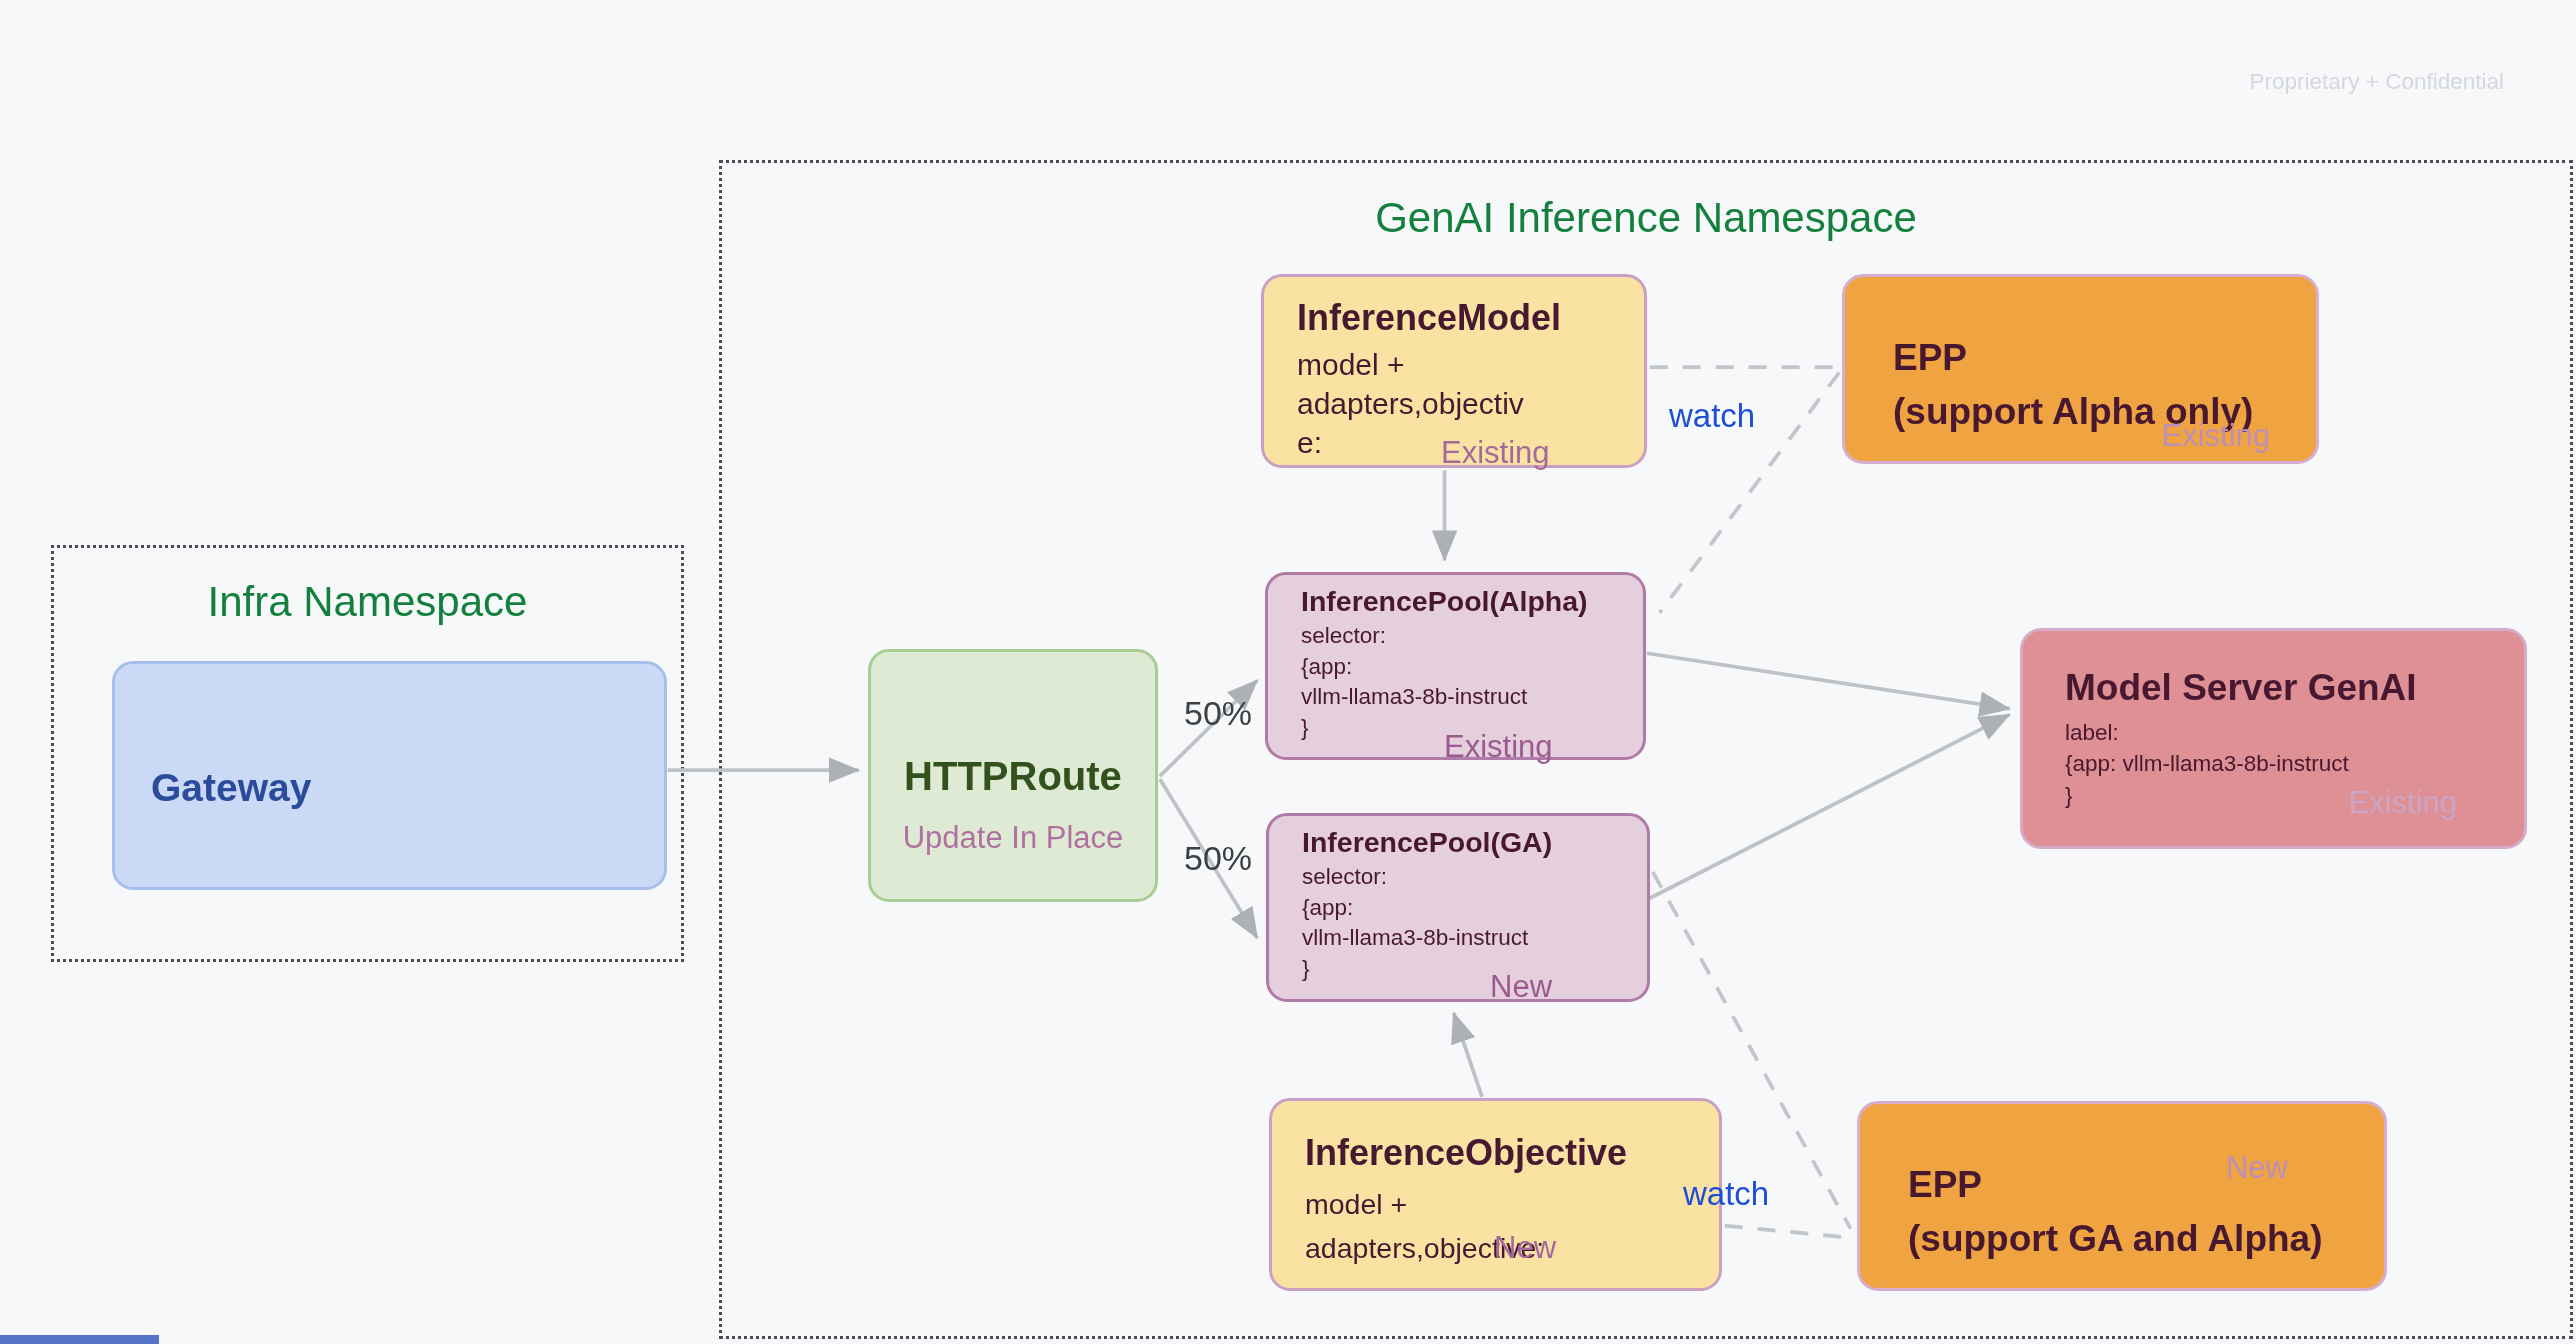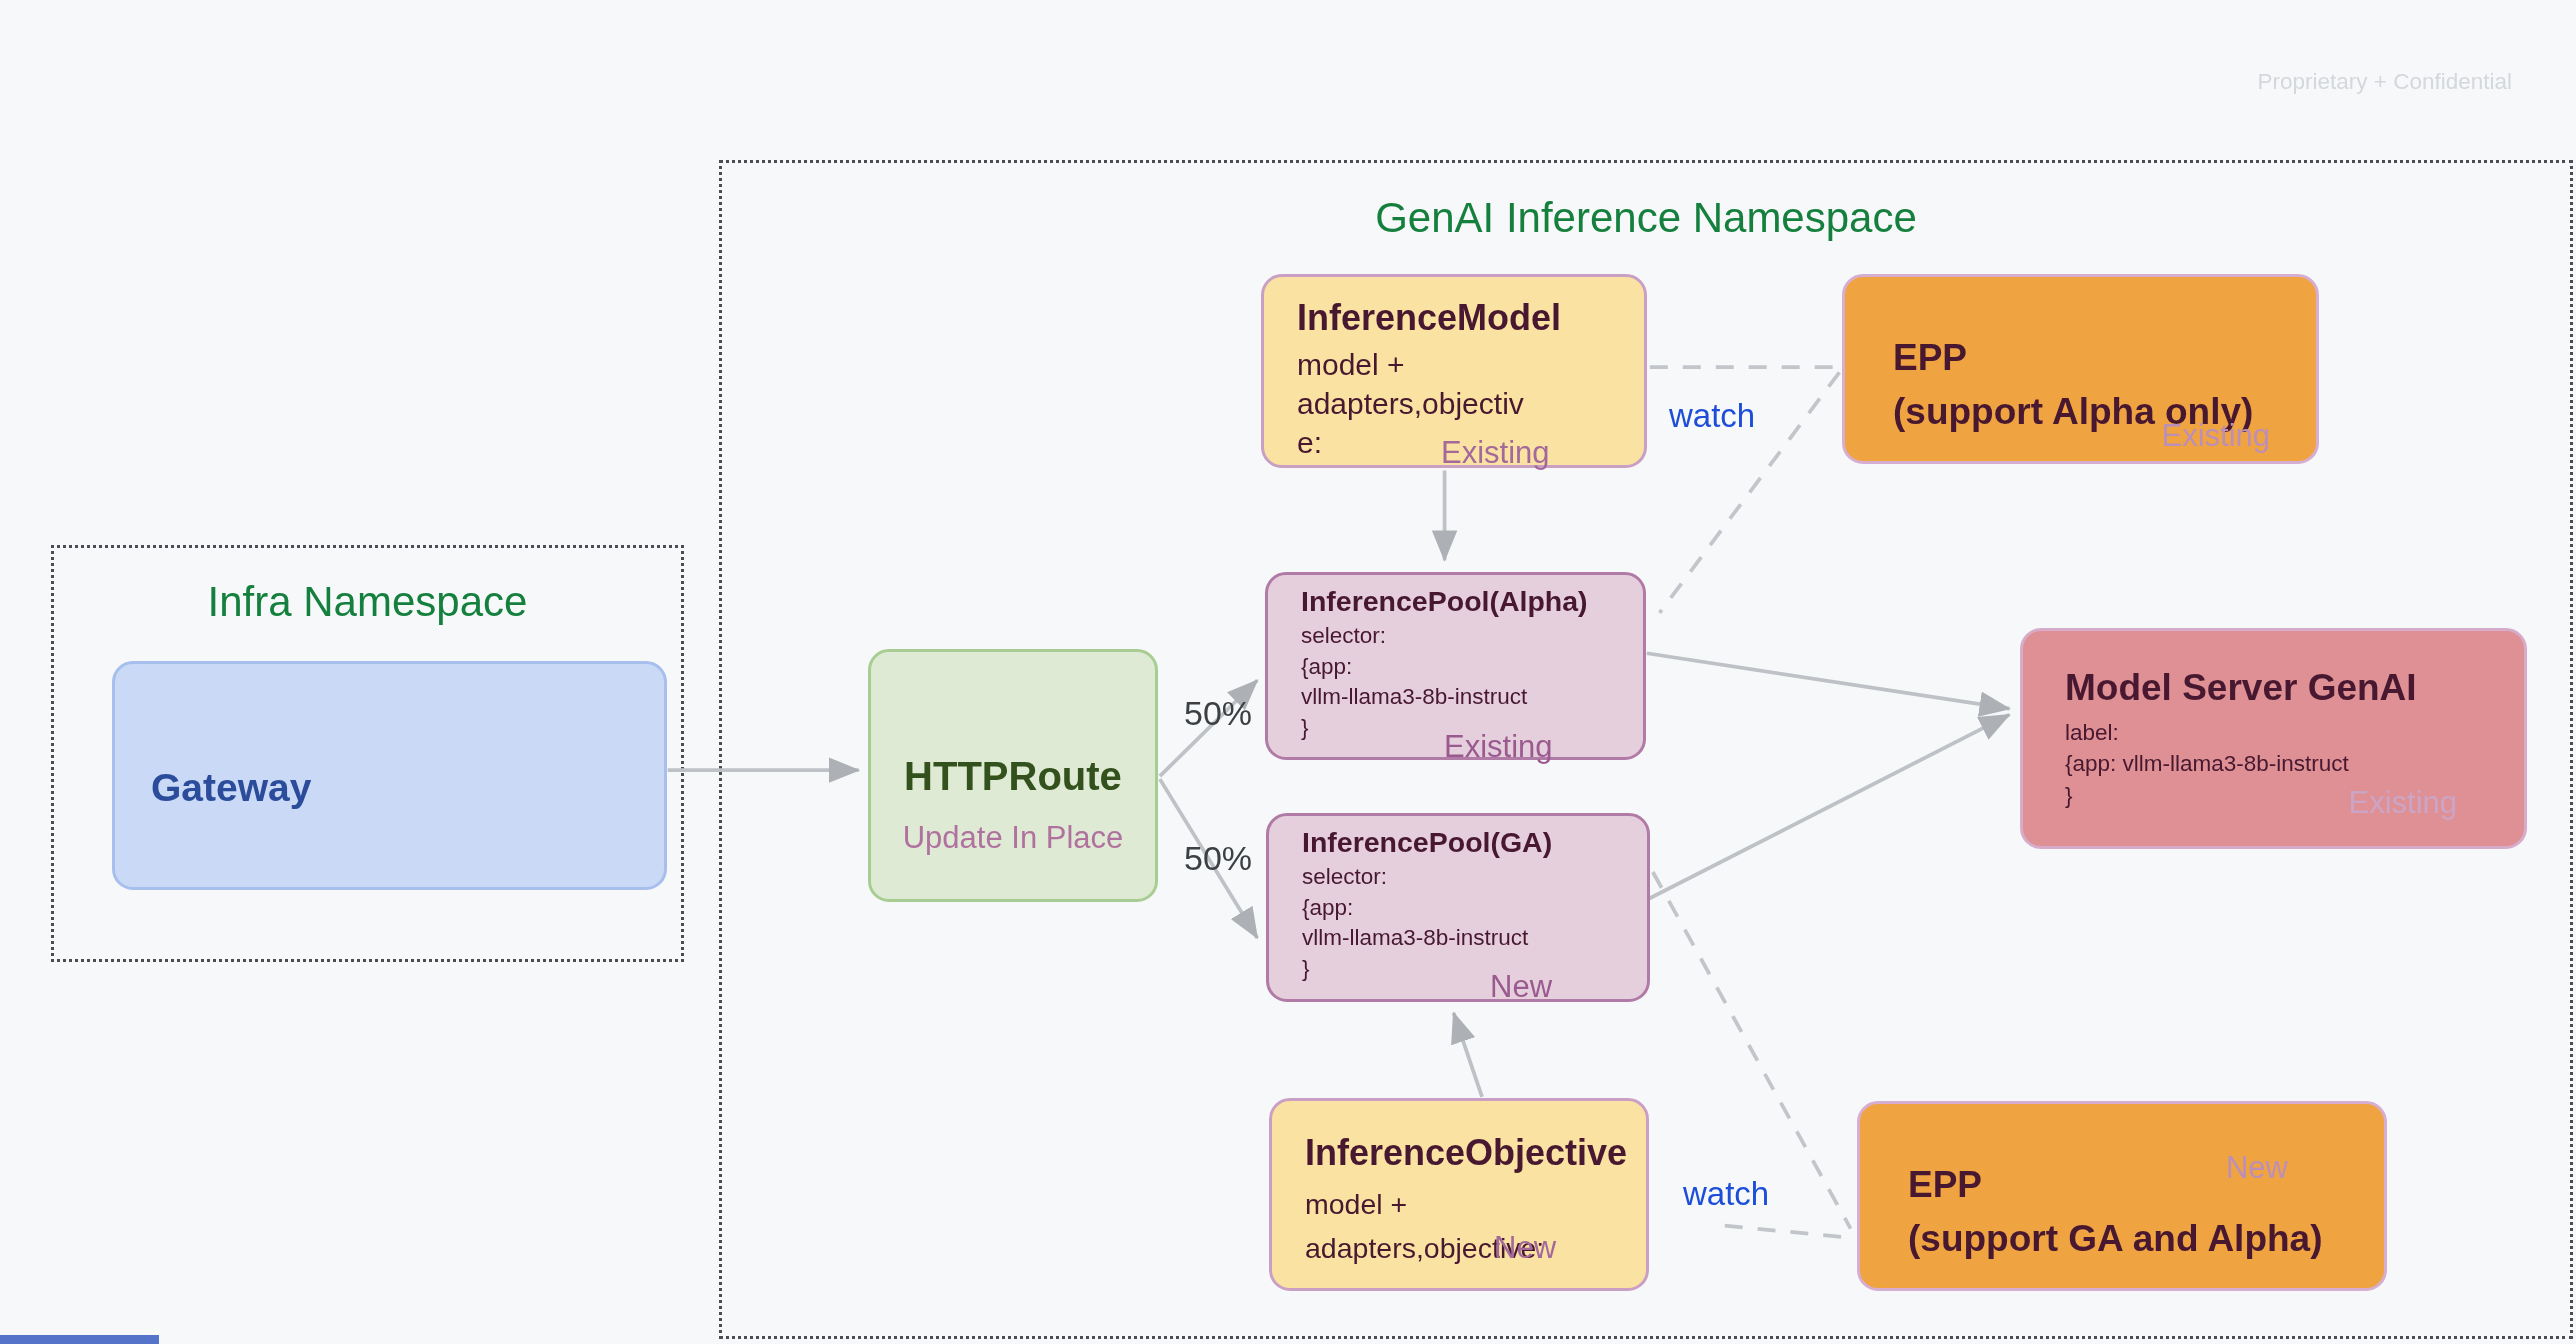--- a/index.html
+++ b/index.html
@@ -1,21 +1,21 @@
 <!DOCTYPE html>
 <html style="font-size:12px"><head>
 <meta charset="utf-8">
 <style>
   html,body{margin:0;padding:0;background:#eceef1;}
   .canvas{
     position:relative;width:2576px;height:1344px;background:#F7F8FA;
     font-family:"Liberation Sans",sans-serif;overflow:hidden;
   }
   
-  .watermark{position:absolute;top:69px;right:64px;font-size:22.5px;color:#D4D7DB;}
+  .watermark{position:absolute;top:69px;right:72px;font-size:22.5px;color:#D4D7DB;}
   
   .ns{position:absolute;border:3px dotted #4A4D51;text-align:center;box-sizing:border-box;}
   .ns-title{font-size:42px;color:#15803d;display:inline-block;}
   .ns-infra{left:51px;top:545px;width:633px;height:417px;padding-top:30px;}
   .ns-genai{left:719px;top:160px;width:1854px;height:1179px;padding-top:31px;}
   
   .node{position:absolute;border-radius:21px;border:3px solid;box-sizing:border-box;z-index:2;}
   .node .title{font-weight:bold;color:#47182F;}
   .mono{font-family:Liberation Sans, sans-serif;color:#47182F;}
   .status{position:absolute;font-size:31px;color:#A4699B;white-space:nowrap;}
@@ -37,21 +37,21 @@
   .epp-ga{left:1857px;top:1101px;width:530px;height:190px;}
   .epp .title{font-size:37px;line-height:1.45;margin-top:54px;}
   .pool{background:#E6CFDD;border-color:#B07BA6;padding:10px 0 0 33px;}
   .pool-alpha{left:1265px;top:572px;width:381px;height:188px;}
   .pool-ga{left:1266px;top:813px;width:384px;height:189px;}
   .pool .title{font-size:28.5px;}
   .pool .mono{font-size:22.5px;line-height:1.36;margin-top:3px;}
   .pods{left:2020px;top:628px;width:507px;height:221px;background:#DE9094;border-color:#D7ACCB;padding:36px 0 0 42px;}
   .pods .title{font-size:37px;}
   .pods .mono{font-size:22.5px;line-height:1.4;margin-top:7.5px;}
-  .objective{left:1269px;top:1098px;width:380px;height:193px;background:#FAE3A2;border-color:#C9A0C4;padding:31px 0 0 33px;}
+  .objective{left:1269px;top:1098px;width:453px;height:193px;background:#FAE3A2;border-color:#C9A0C4;padding:31px 0 0 33px;}
   .objective .title{font-size:36px;}
   .objective .mono{font-size:28.5px;line-height:1.55;margin-top:7.5px;}
   
   .edge-label{position:absolute;white-space:nowrap;z-index:3;}
   .lbl-watch{font-size:33px;color:#1d4ed8;}
   .lbl-split{font-size:34px;color:#3C4043;}
   .watch-top{left:1669px;top:397px;}
   .watch-bottom{left:1683px;top:1175px;}
   .split-top{left:1184px;top:694px;}
   .split-bottom{left:1184px;top:839px;}

